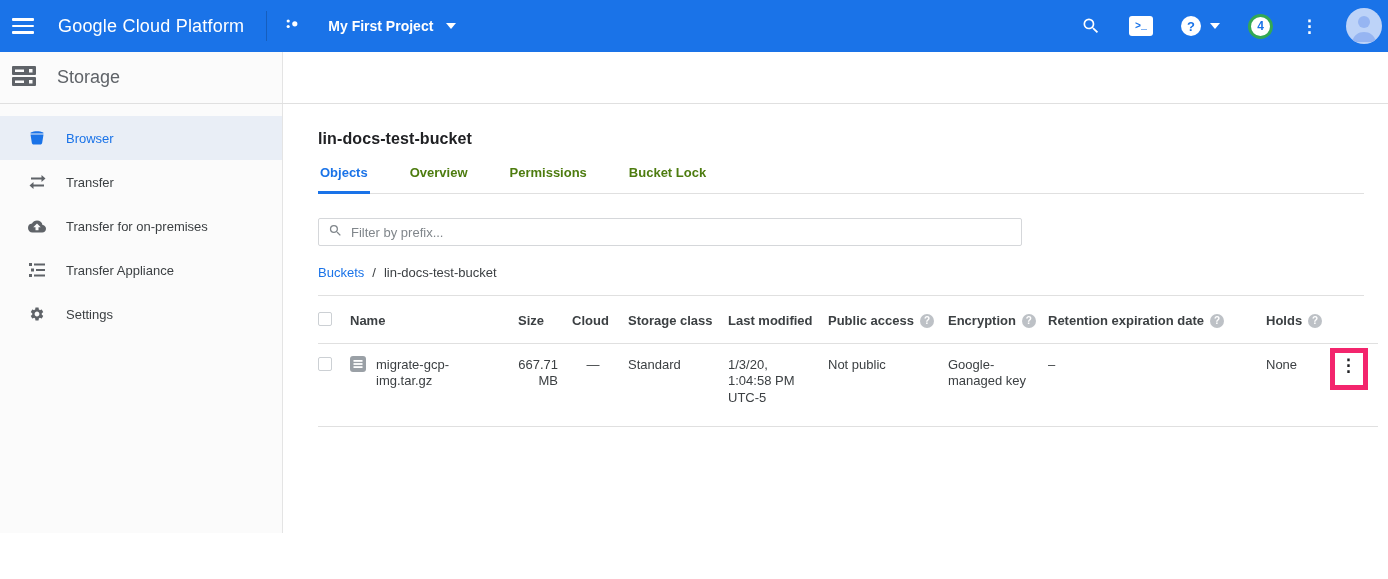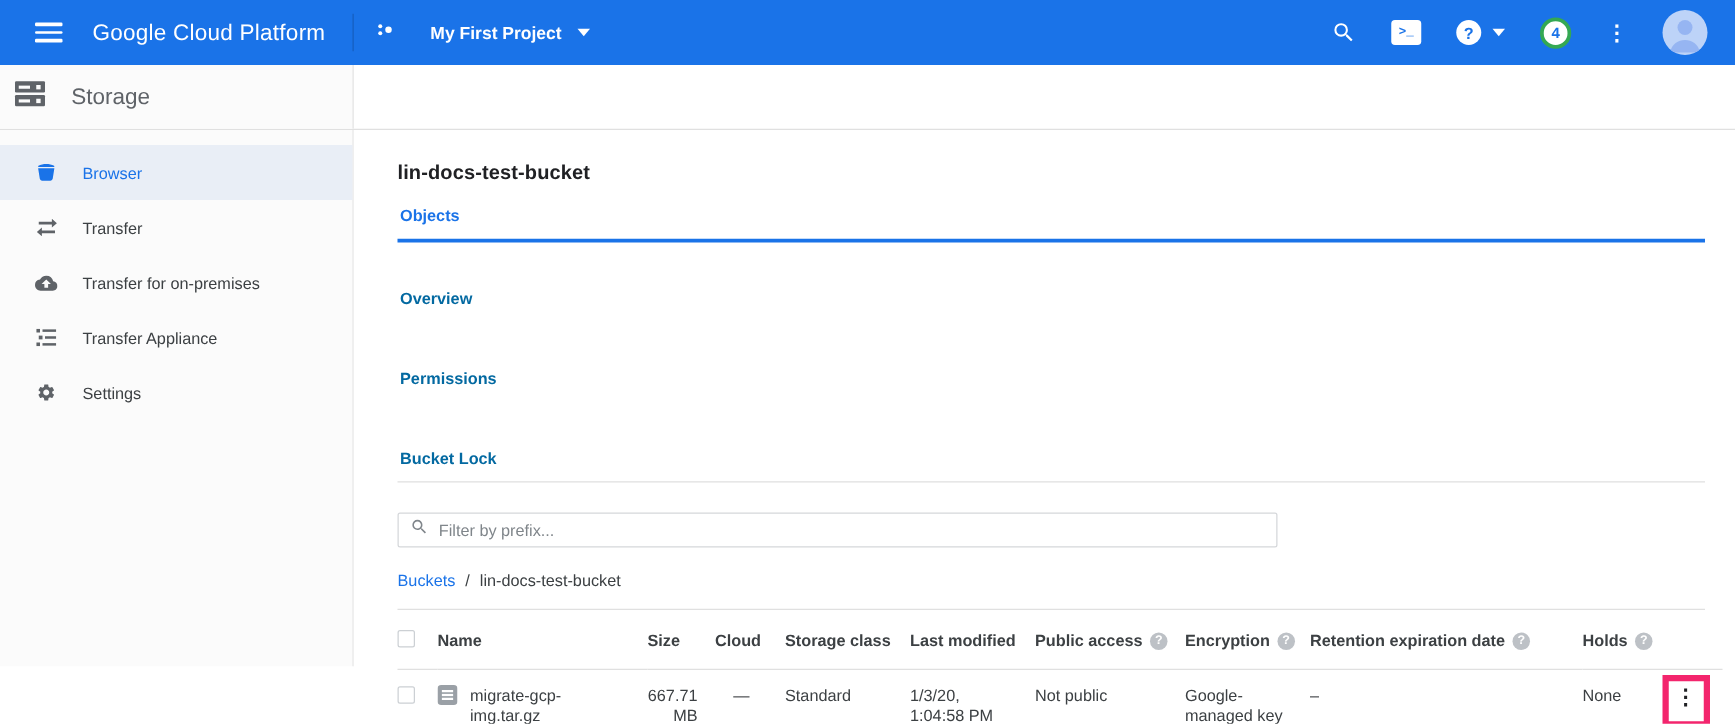--- a/index.html
+++ b/index.html
@@ -1,19 +1,19 @@
 <!DOCTYPE html>
 <html><head>
 <meta charset="utf-8">
 <style>
   * { margin:0; padding:0; box-sizing:border-box; }
   html,body { width:1388px; height:579px; background:#fff; font-family:"Liberation Sans", sans-serif; overflow:hidden; }
 
   
-  .topbar { height:52px; background:#1a73e8; display:flex; align-items:center; padding:0 22px; color:#fff; }
+  .topbar { height:52px; background:#1a73e8; display:flex; align-items:center; padding:0 6px; color:#fff; }
   .hamburger { width:22px; display:flex; flex-direction:column; gap:4px; cursor:pointer; margin-left:6px; }
   .hamburger span { height:2.5px; background:#fff; border-radius:1px; }
   .brand { font-size:18px; margin-left:24px; letter-spacing:.2px; white-space:nowrap; }
   .tb-sep { width:1px; height:30px; background:rgba(0,0,0,.18); margin:0 18px 0 22px; }
   .proj { display:flex; align-items:center; gap:9px; cursor:pointer; }
   .proj-name { font-size:14px; font-weight:bold;margin-left:20px; }
   .caret-down { width:0; height:0; border-left:5px solid transparent; border-right:5px solid transparent; border-top:6px solid #fff; margin-left:4px; }
   .tb-right { margin-left:auto; display:flex; align-items:center; gap:28px; }
   .tb-icon { display:flex; align-items:center; cursor:pointer; }
   .shell-box { width:24px; height:20px; background:#fff; border-radius:3px; color:#1a73e8; font-size:10px; font-weight:bold; display:flex; align-items:center; justify-content:center; font-family:"Liberation Mono", monospace; }
@@ -34,22 +34,22 @@
 
   
   .body-row { display:flex; height:429px; }
   .sidebar { width:283px; flex:none; background:#fbfbfb; border-right:1px solid #e4e4e4; padding-top:12px; }
   .side-item { height:44px; display:flex; align-items:center; padding-left:28px; gap:20px; font-size:13px; color:#3c4043; cursor:pointer; }
   .side-item .ic { width:18px; display:flex; justify-content:center; }
   .side-item.selected { background:#e9eef6; color:#1a73e8; }
 
   .content { flex:1; padding:26px 10px 0 35px; background:#fff; }
   .bucket-name { font-size:16px; color:#202124; font-weight:bold; letter-spacing:.1px; }
-  .tabs { display:flex; gap:38px; margin-top:17px; border-bottom:1px solid #e0e0e0; padding-right:0; max-width:1046px;flex-direction:column; }
-  .tab { font-size:13px; color:#0369a1; font-weight:bold; padding:0 2px 11px; cursor:pointer; }
+  .tabs { display:flex; gap:38px; margin-top:17px; border-bottom:1px solid #e0e0e0; padding-right:0; max-width:1046px; }
+  .tab { font-size:13px; color:#4d7c0f; font-weight:bold; padding:0 2px 11px; cursor:pointer; }
   .tab.selected { color:#1a73e8; border-bottom:3px solid #1a73e8; margin-bottom:-1px; }
 
   .actions-row { margin-top:42px; display:flex; gap:8px; }
   .btn { background:#fff; border:1px solid #d5d7da; border-radius:2px; padding:6px 11px; font-size:13px; color:#3c4043; cursor:pointer; font-family:inherit; }
   .btn.disabled { color:#b2b6bb; border-color:#e3e5e7; cursor:default; }
 
   .filter-box { margin-top:24px; width:704px; height:28px; border:1px solid #d5d7da; border-radius:2px; display:flex; align-items:center; padding:0 9px; gap:8px; background:#fff; }
   .filter-box input { border:none; outline:none; flex:1; font-size:13px; color:#3c4043; font-family:inherit; background:transparent; }
   .filter-box input::placeholder { color:#80868b; }
 

